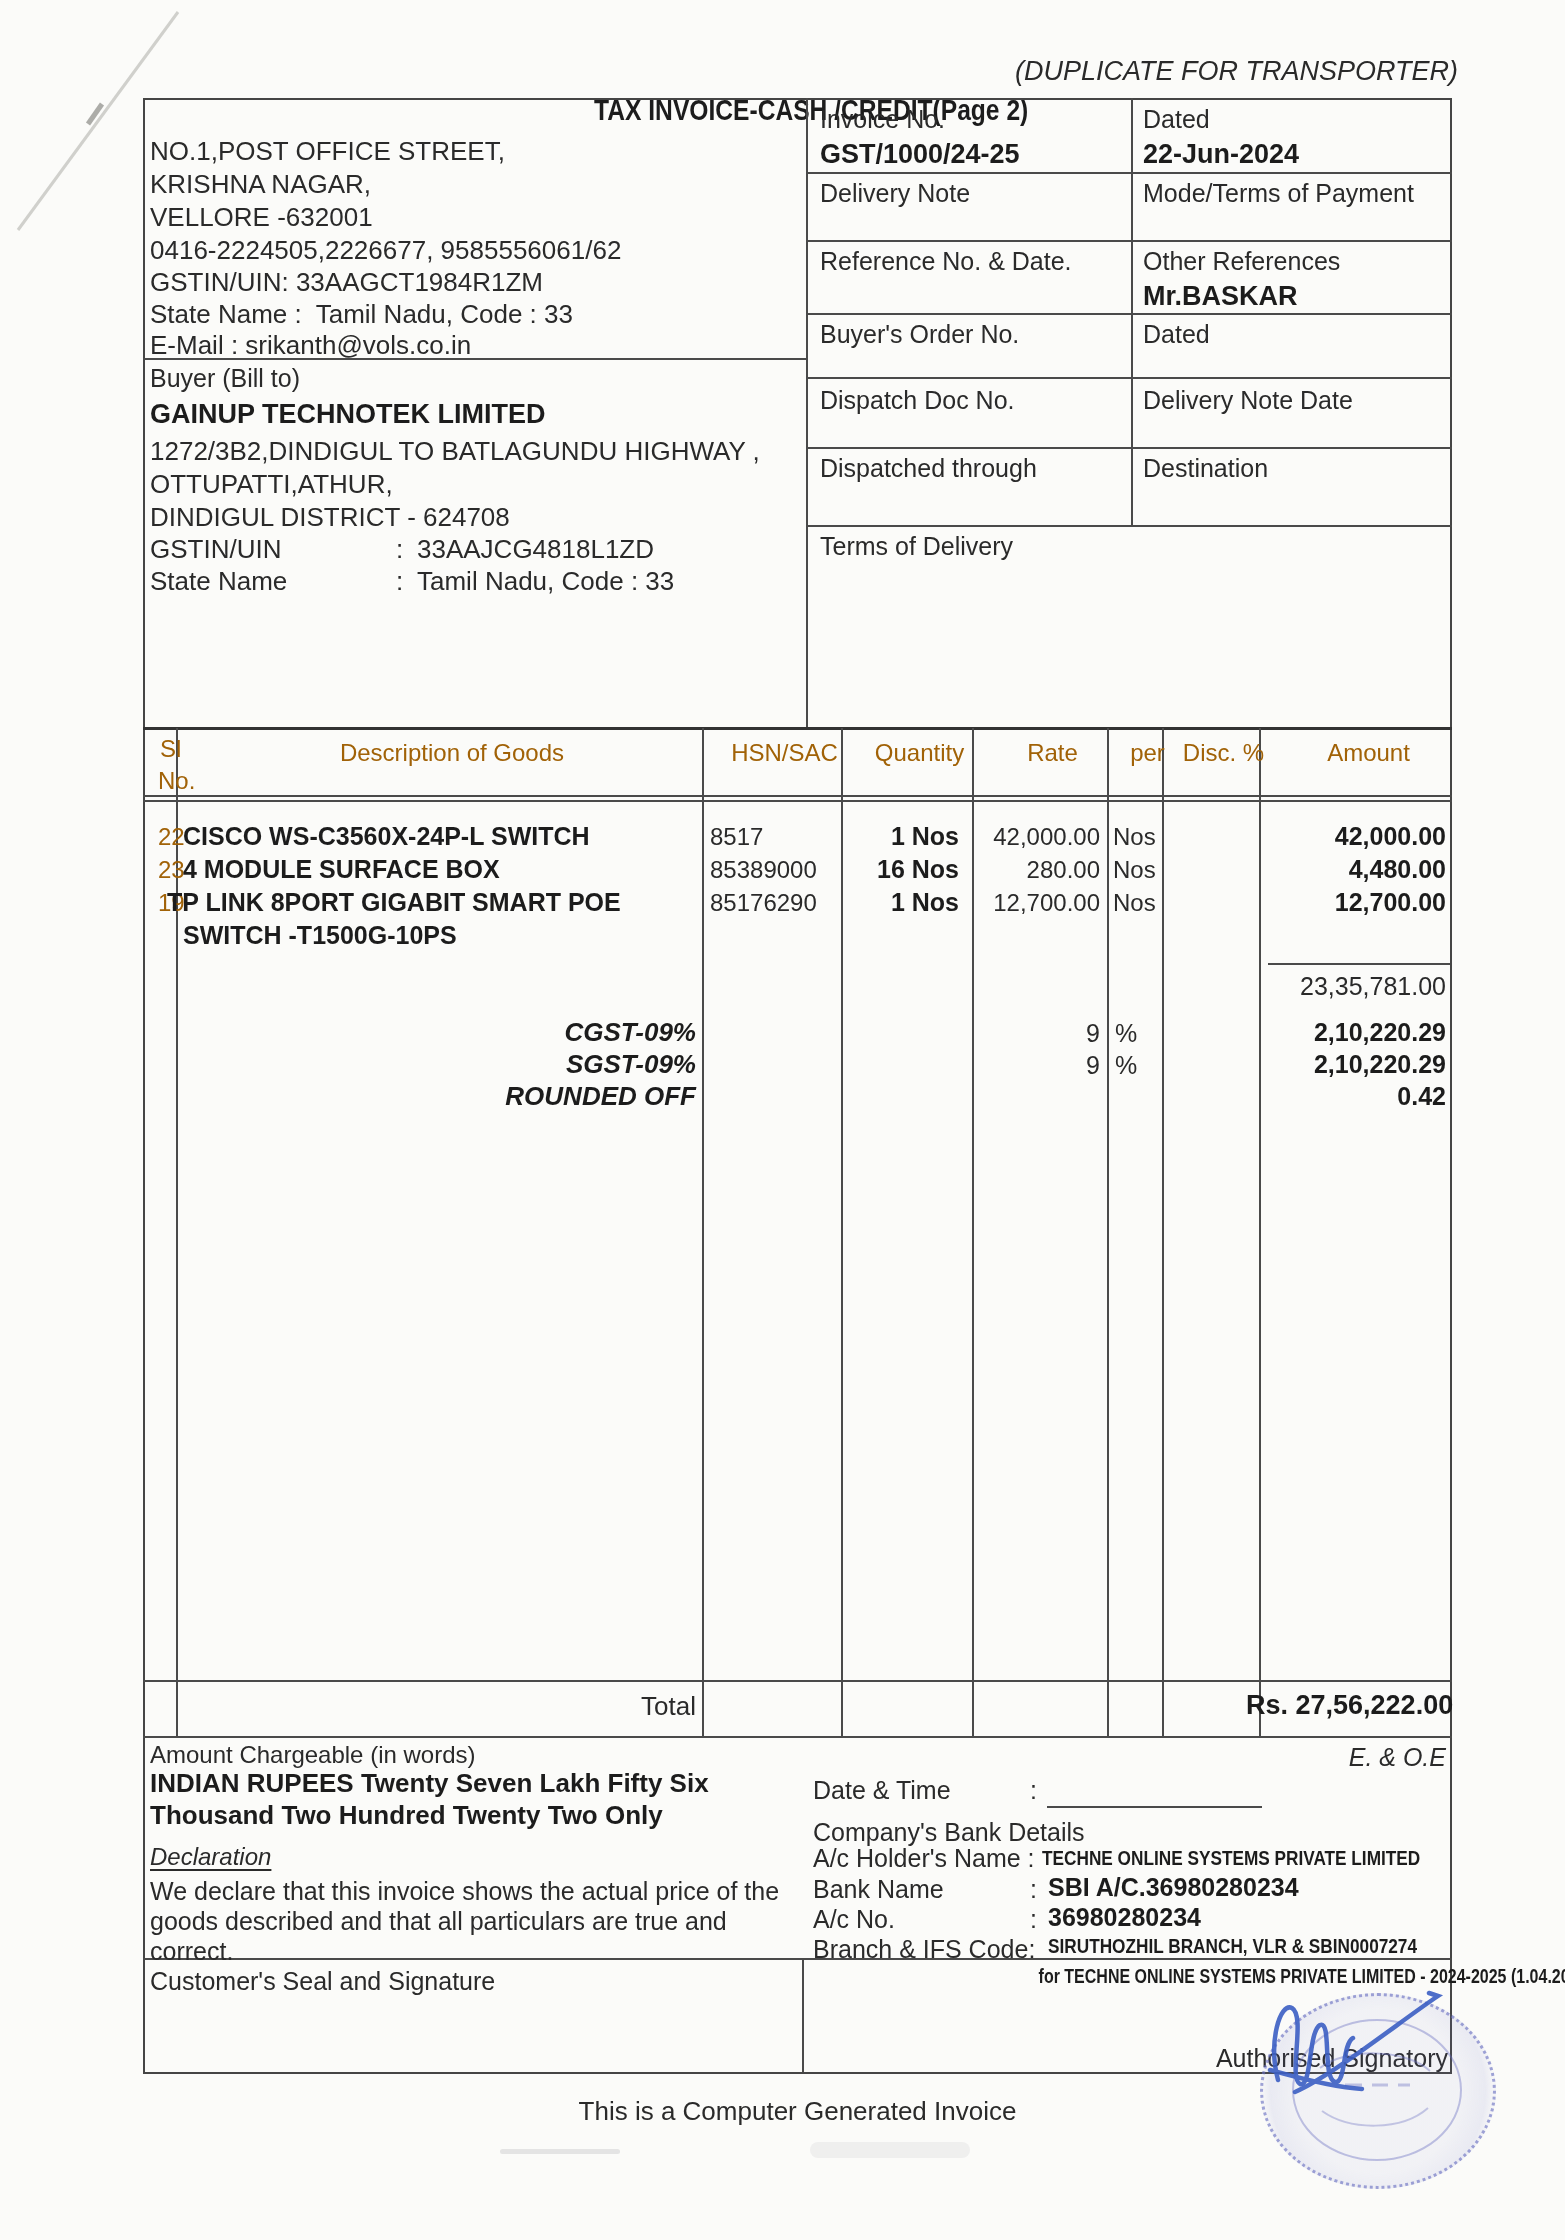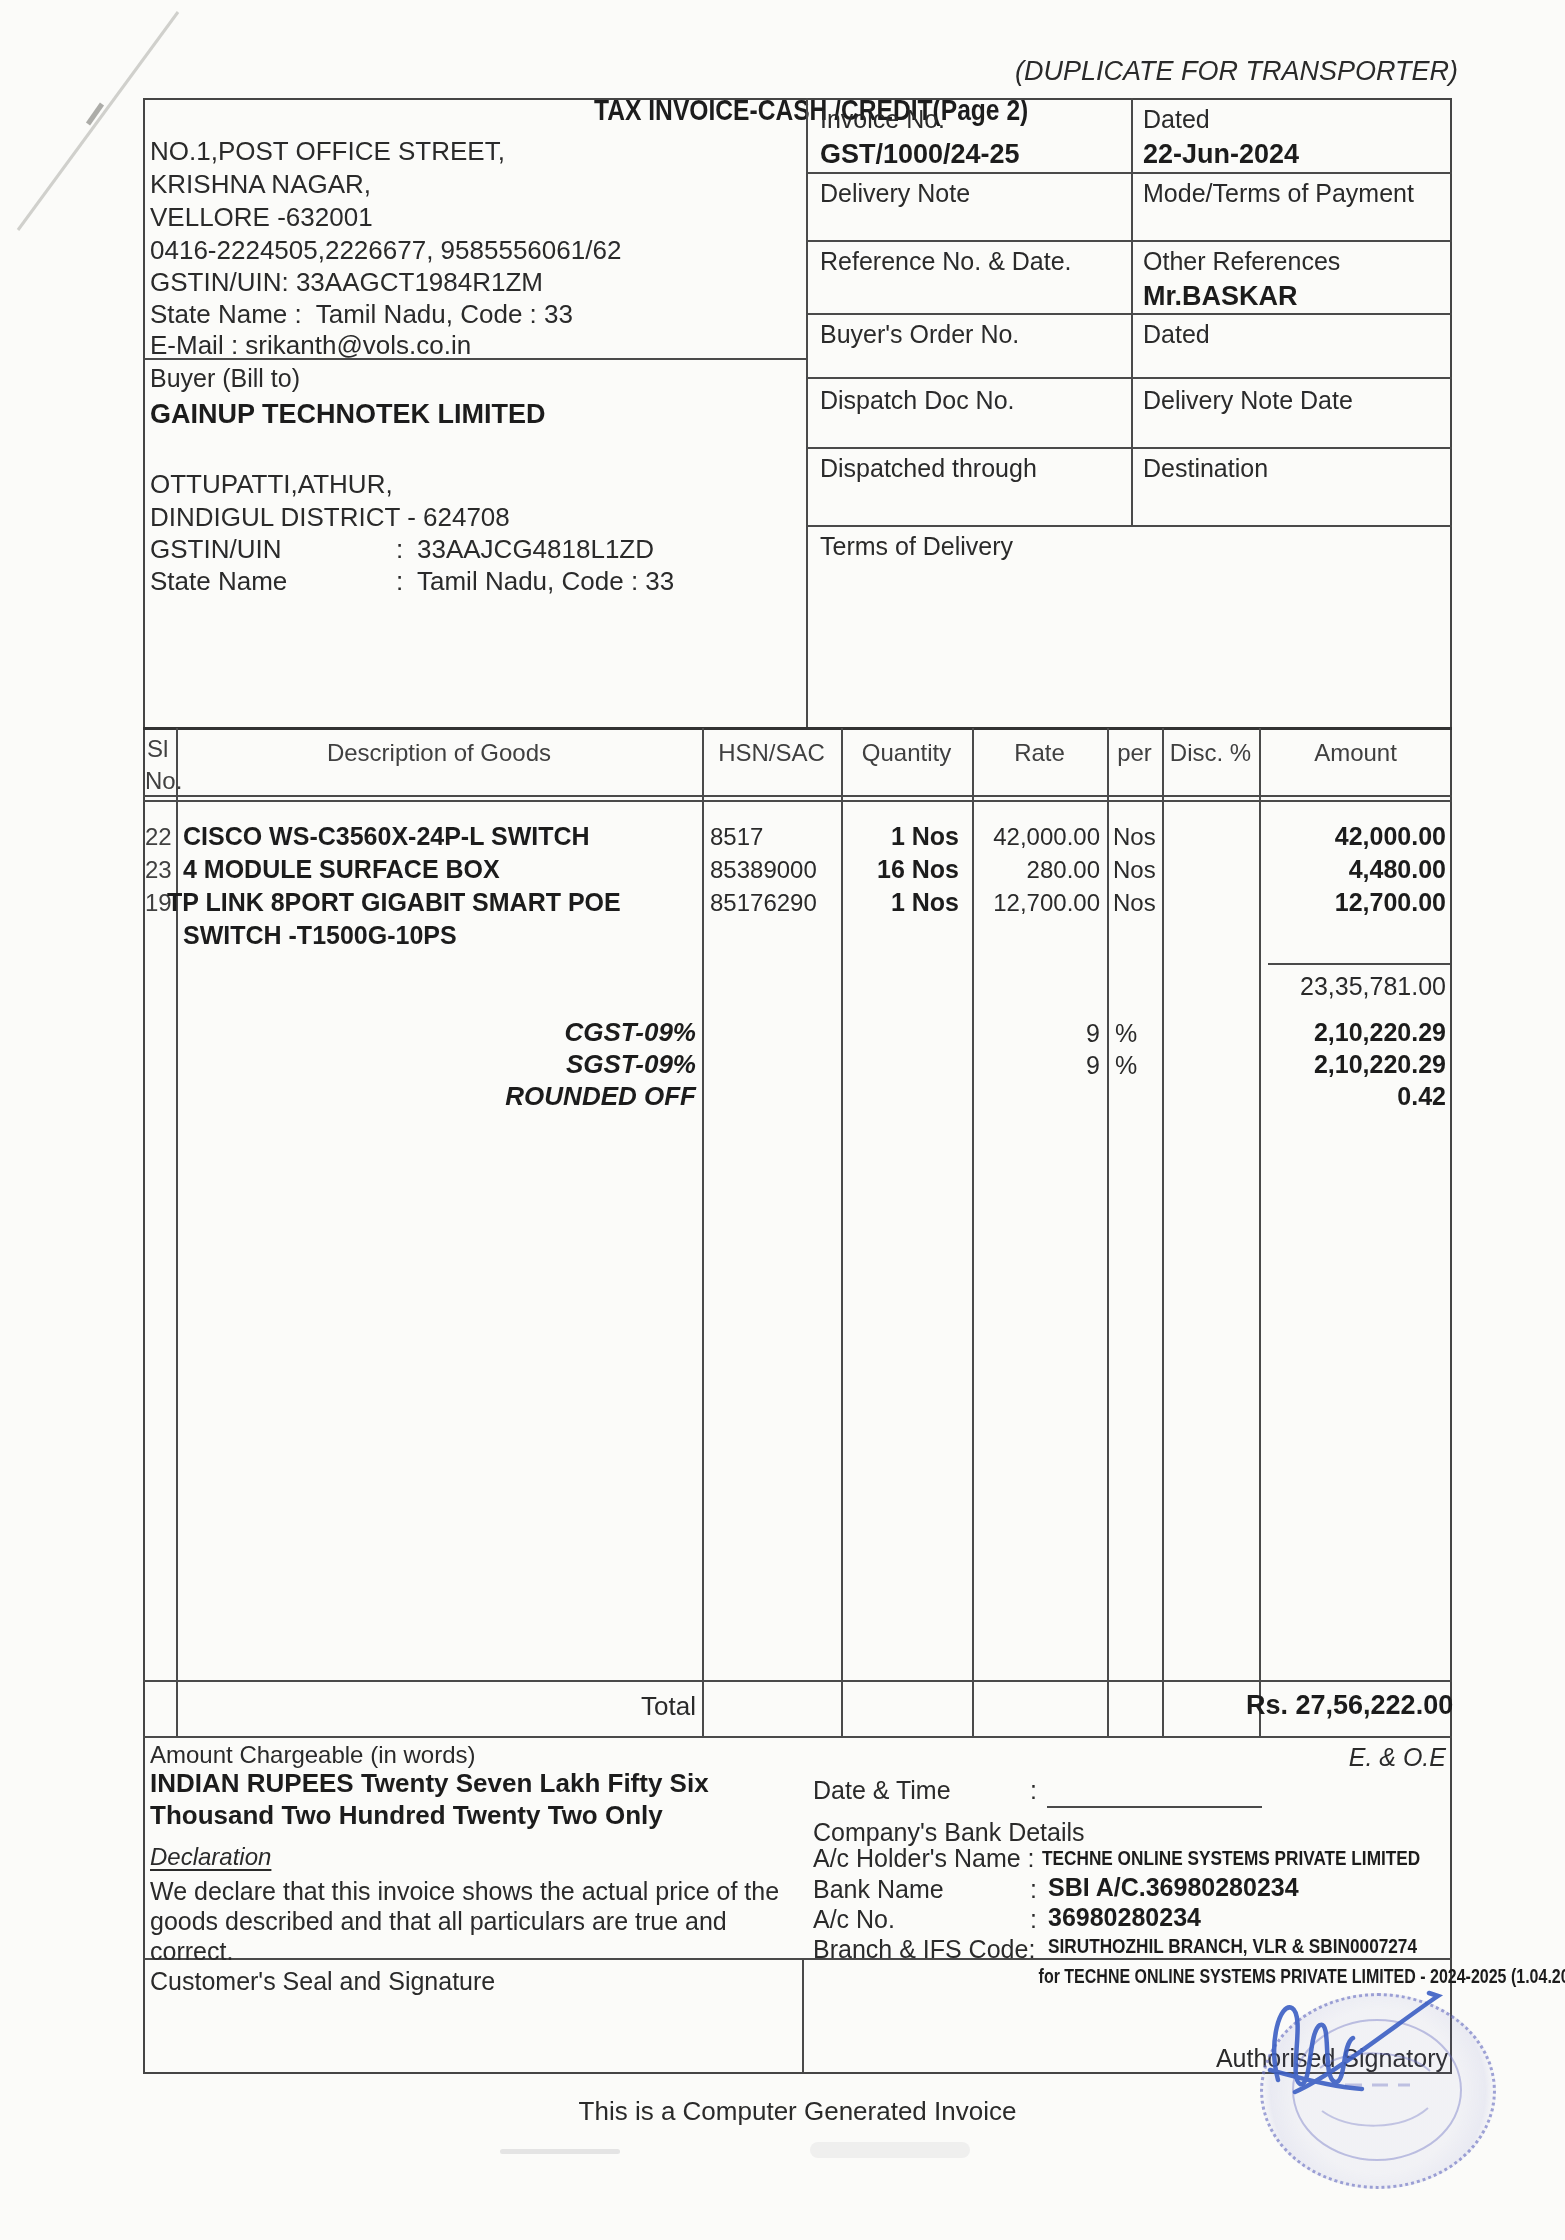--- a/index.html
+++ b/index.html
@@ -1,21 +1,21 @@
 <!DOCTYPE html>
 <html><head>
 <meta charset="utf-8">
 <style>
   html,body{margin:0;padding:0;background:#fbfbf9;}
   .page{position:relative;width:1565px;height:2240px;background:#fbfbf9;overflow:hidden;
         font-family:"Liberation Sans", sans-serif;color:#2a2a2a;}
   .t{position:absolute;white-space:pre;font-size:25px;line-height:1.15;color:#2a2a2a;}
   .b{font-weight:bold;color:#1c1c1c;}
   .i{font-style:italic;}
-  .gy{color:#404040;}
+  .gy{color:#a16207;margin-left:13px;}
   .ra{text-align:right;}
   .ctr{text-align:center;}
   .cx82{transform:scaleX(.82);transform-origin:0 50%;}
   .cx85{transform:scaleX(.85);transform-origin:0 50%;}
   .cx80r{transform:scaleX(.80);transform-origin:100% 50%;}
   .hl{position:absolute;background:#4a4a4a;height:2px;}
   .vl{position:absolute;background:#4a4a4a;width:2px;}
   .box{position:absolute;border:2px solid #454545;}
   .ul{text-decoration:underline;text-underline-offset:4px;}
   .stamp-outer{position:absolute;border:3px dotted rgba(104,110,192,.62);border-radius:50%;
@@ -69,20 +69,21 @@
   <div class="t" style="left:150px;top:137px;font-size:26px;">NO.1,POST OFFICE STREET,</div>
   <div class="t" style="left:150px;top:170px;font-size:26px;">KRISHNA NAGAR,</div>
   <div class="t" style="left:150px;top:203px;font-size:26px;">VELLORE -632001</div>
   <div class="t" style="left:150px;top:236px;font-size:26px;">0416-2224505,2226677, 9585556061/62</div>
   <div class="t" style="left:150px;top:268px;font-size:26px;">GSTIN/UIN: 33AAGCT1984R1ZM</div>
   <div class="t" style="left:150px;top:300px;font-size:26px;">State Name :  Tamil Nadu, Code : 33</div>
   <div class="t" style="left:150px;top:331px;font-size:26px;">E-Mail : srikanth@vols.co.in</div>
 
   <div class="t" style="left:150px;top:364px;font-size:25px;">Buyer (Bill to)</div>
   <div class="t b" style="left:150px;top:399px;font-size:27px;">GAINUP TECHNOTEK LIMITED</div>
+  <div class="t" style="left:150px;top:437px;font-size:26px;">1272/3B2,DINDIGUL TO BATLAGUNDU HIGHWAY ,</div>
   <div class="t" style="left:150px;top:470px;font-size:26px;">OTTUPATTI,ATHUR,</div>
   <div class="t" style="left:150px;top:503px;font-size:26px;">DINDIGUL DISTRICT - 624708</div>
   <div class="t" style="left:150px;top:535px;font-size:26px;">GSTIN/UIN</div>
   <div class="t" style="left:396px;top:535px;font-size:26px;">:</div>
   <div class="t" style="left:417px;top:535px;font-size:26px;">33AAJCG4818L1ZD</div>
   <div class="t" style="left:150px;top:567px;font-size:26px;">State Name</div>
   <div class="t" style="left:396px;top:567px;font-size:26px;">:</div>
   <div class="t" style="left:417px;top:567px;font-size:26px;">Tamil Nadu, Code : 33</div>
 
   <div class="t" style="left:820px;top:105px;">Invoice No.</div>

